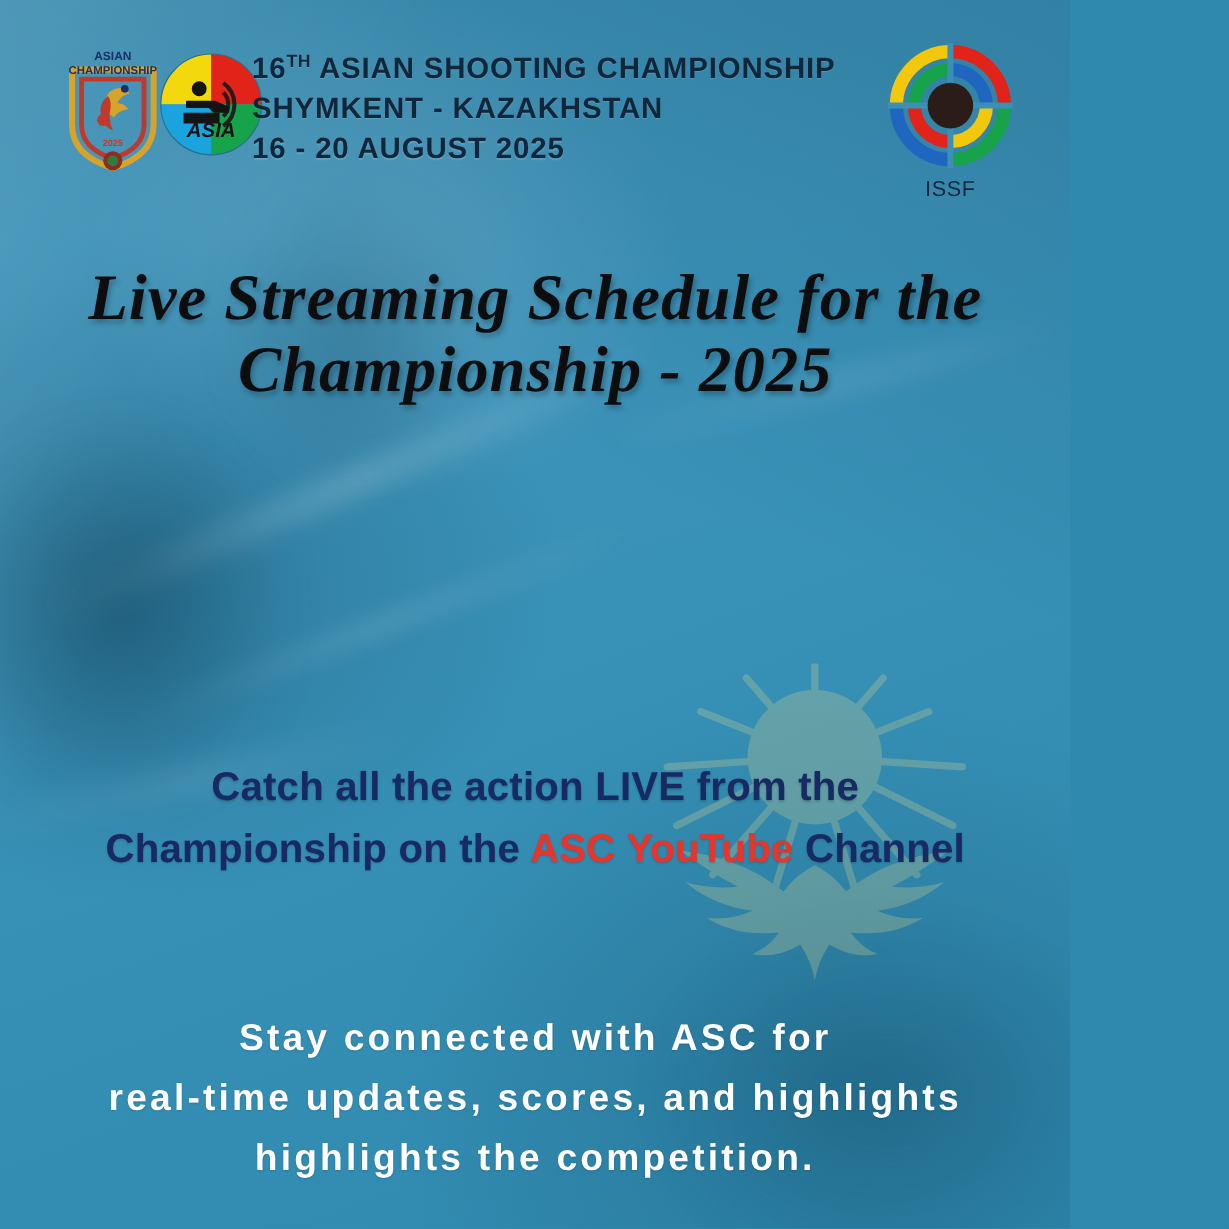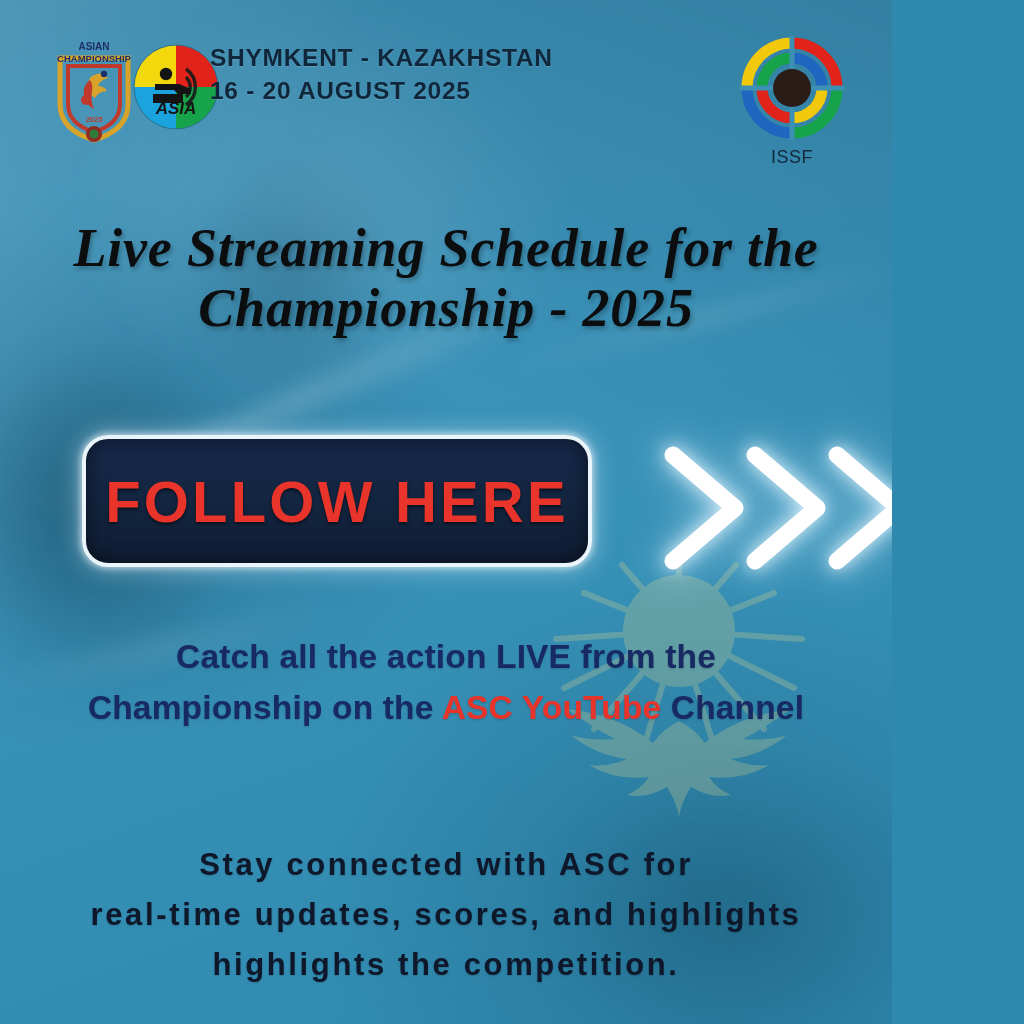--- a/index.html
+++ b/index.html
@@ -201,21 +201,21 @@
   }
   .body-copy .accent {
     color: #e8342a;
   }
 
   .footer-copy {
     position: absolute;
     left: 0; right: 0;
     top: 840px;
     text-align: center;
-    color: #0f172a;
+    color: #ffffff;
     font-size: 31px;
     font-weight: bold;
     line-height: 1.62;
     letter-spacing: 0.085em;
     padding: 0 36px;
     text-shadow: 0 1px 2px rgba(0,0,0,0.16);
   }
 </style>
 </head>
 <body>
@@ -300,20 +300,24 @@
         <g fill="#141414">
           <circle cx="33" cy="30" r="6.2"></circle>
           <path d="M22 40 h24 l12 5 v5 h-13 l-4 -4 h-19 z"></path>
           <path d="M20 50 h30 v9 h-30 z"></path>
         </g>
         <text x="43" y="70" text-anchor="middle" font-family="Liberation Sans, sans-serif" font-size="17" font-weight="bold" font-style="italic" fill="#141414">ASIA</text>
       </svg>
     </div>
 
     <div class="header-text">
+      <div class="header-line">
+        <span>16</span><sup>TH</sup>
+        <span>ASIAN SHOOTING CHAMPIONSHIP</span>
+      </div>
       <div class="header-line">SHYMKENT - KAZAKHSTAN</div>
       <div class="header-line">16 - 20 AUGUST 2025</div>
     </div>
 
     <div class="logo-issf">
       <svg viewBox="0 0 112 112" width="112" height="112" aria-hidden="true">
         <defs>
           <clipPath id="q-tl">
               <rect x="0" y="0" width="56" height="56"></rect>
             </clipPath>
@@ -364,35 +368,20 @@
       </svg>
       <div class="issf-label">ISSF</div>
     </div>
   </div>
 
   <div class="title">
     <div>Live Streaming Schedule for the</div>
     <div>Championship - 2025</div>
   </div>
 
-  <div class="cta-row">
-    <div class="follow-button">
-      <span class="follow-label">FOLLOW HERE</span>
-    </div>
-
-    <div class="arrows">
-      <svg viewBox="0 0 265 150" width="265" height="150" aria-hidden="true">
-        <g fill="none" stroke="#ffffff" stroke-width="17" stroke-linecap="round" stroke-linejoin="round">
-          <polyline points="18,22 80,75 18,128"></polyline>
-          <polyline points="100,22 162,75 100,128"></polyline>
-          <polyline points="182,22 244,75 182,128"></polyline>
-        </g>
-      </svg>
-    </div>
-  </div>
 
   <div class="body-copy">
     <div>Catch all the action LIVE from the</div>
     <div>
       <span>Championship on the </span><span class="accent">ASC YouTube</span><span> Channel</span>
     </div>
   </div>
 
   <div class="footer-copy">
     <div>Stay connected with ASC for</div>

